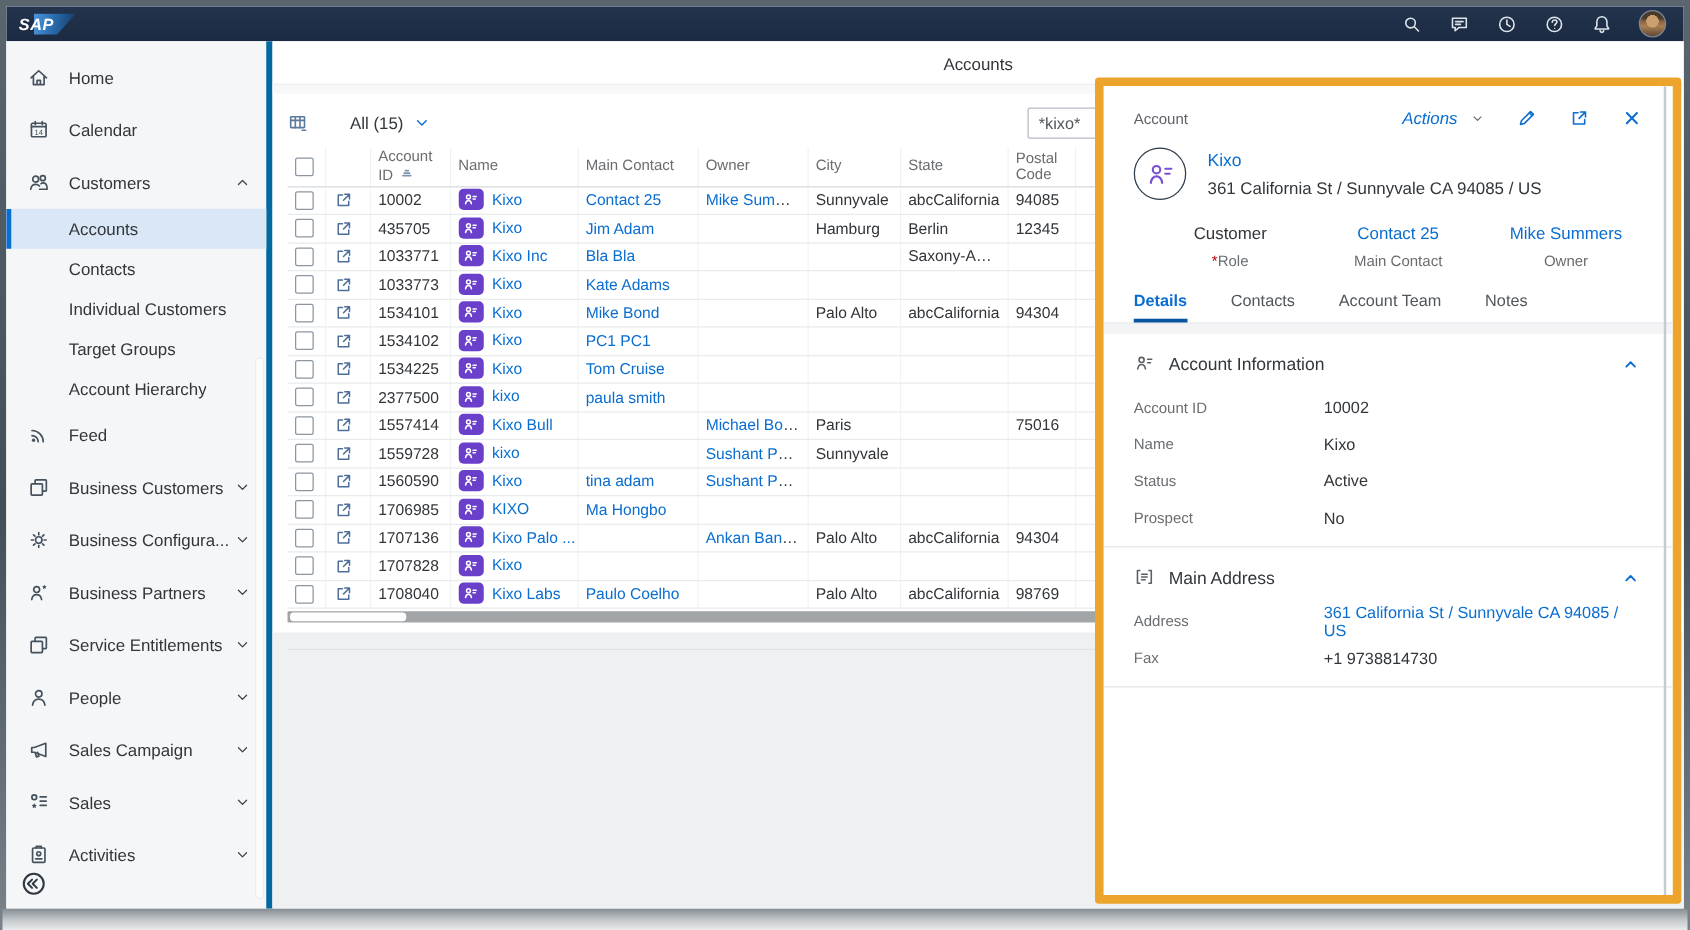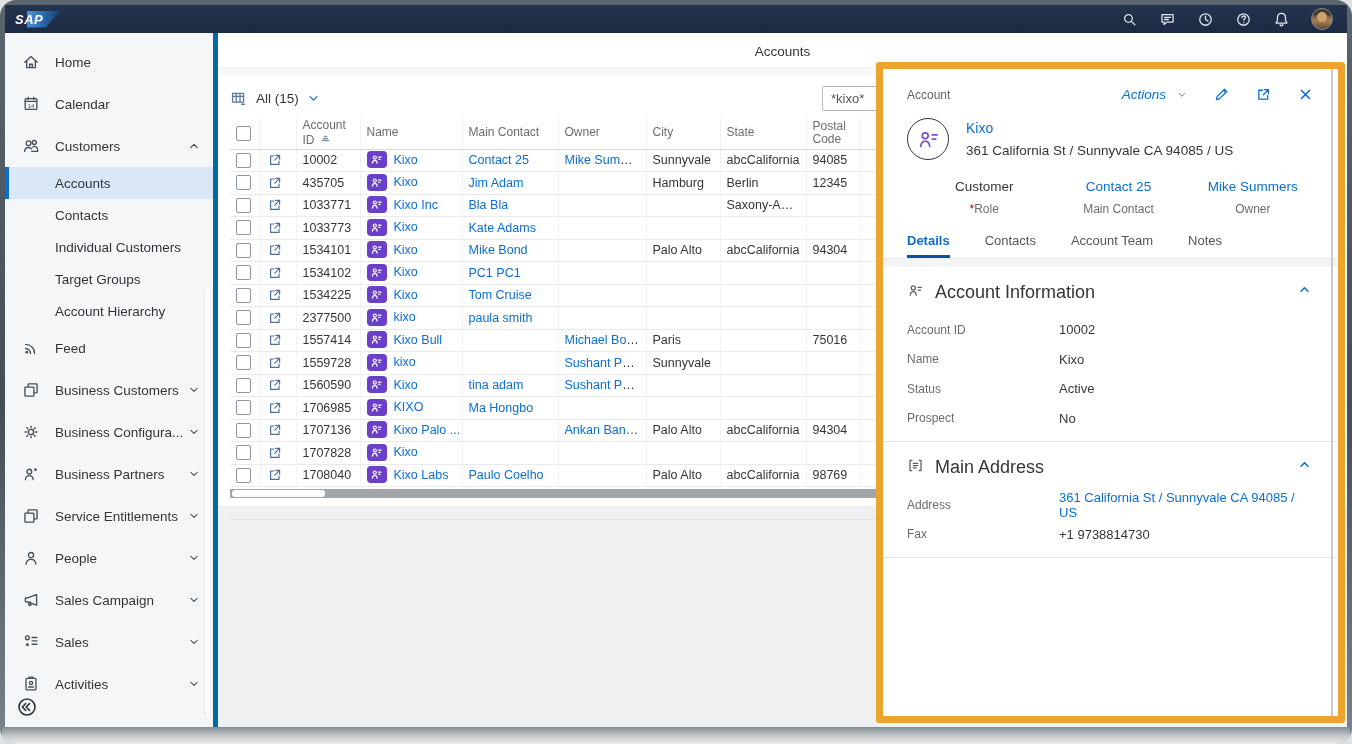--- a/index.html
+++ b/index.html
@@ -1,18 +1,18 @@
 <!DOCTYPE html>
 <html style="--accent: #0a6ed1; --badge: #6a3fc9; --gold: #eda42d; --topbar: #24344e;"><head>
 <meta charset="utf-8">
 <style>
   html,body{margin:0;padding:0;background:#dfe2e4;font-family:"Liberation Sans",sans-serif;}
   *{box-sizing:border-box;}
   svg{display:block;}
-  .frame{position:relative;width:1352px;height:744px;background:linear-gradient(180deg,#5a656e 0%,#424e58 55%,#7a828a 100%);overflow:hidden;border-radius:16px;}
+  .frame{position:relative;width:1352px;height:744px;background:linear-gradient(180deg,#5a656e 0%,#424e58 55%,#7a828a 100%);overflow:hidden;}
   .window-shadow{position:absolute;left:2px;right:2px;bottom:0;height:17px;background:linear-gradient(180deg,#848d93 0%,#c6cacd 55%,#e9ebec 100%);}
   .app{position:absolute;left:5px;top:5px;width:1342px;height:722px;background:#fff;overflow:hidden;}
 
   
   .topbar{height:28px;background:linear-gradient(180deg,var(--topbar,#24344e),#1b2a42);display:flex;align-items:center;padding:0 14px 0 10px;}
   .logo{position:relative;width:46px;height:17px;flex:none;}
   .logo-swoosh{position:absolute;left:12px;top:0;width:34px;height:17px;background:linear-gradient(100deg,#4e95dd 0%,#2a6cb0 45%,#14375f 100%);clip-path:polygon(0 0,100% 0,55% 100%,0 100%);}
   .logo-text{position:absolute;left:0;top:1px;color:#fff;font-size:13px;font-weight:700;font-style:italic;letter-spacing:.5px;}
   .topbar-icons{margin-left:auto;display:flex;align-items:center;gap:21px;color:#dde4ec;}
   .ticn{width:17px;height:17px;cursor:pointer;}
@@ -33,21 +33,21 @@
   .sb-chev{margin-left:auto;color:#3c4650;width:14px;height:14px;}
   .sb-chev svg{width:14px;height:14px;}
   .sb-collapse{position:absolute;left:11px;bottom:9px;width:22px;height:22px;color:#2f3842;cursor:pointer;}
   .sb-collapse svg{width:22px;height:22px;}
   .sb-scrollbar{position:absolute;right:2px;top:253px;bottom:8px;width:7px;background:#fcfcfd;border:1px solid #ebedee;border-radius:4px;}
 
   
   .main{flex:1;position:relative;background:#fff;overflow:hidden;}
   .page-title{height:34px;line-height:37px;text-align:center;font-size:13.5px;color:#32363a;}
   .title-band{height:8px;background:#f7f8f9;border-top:1px solid #efefef;}
-  .toolbar{display:flex;align-items:center;height:32px;margin:7px 0 0 12px;position:relative;font-size:13.5px;color:#32363a;}
+  .toolbar{display:flex;align-items:center;height:32px;margin:7px 0 0 12px;position:relative;font-size:13.5px;color:#32363a;gap:24px;}
   .grid-icn{width:17px;height:17px;color:#5b7a9d;margin-right:9px;cursor:pointer;}
   .grid-icn svg{width:17px;height:17px;}
   .filter-btn{display:flex;align-items:center;cursor:pointer;}
   .filter-chev{width:15px;height:15px;color:var(--accent,#0a6ed1);margin-left:7px;}
   .filter-chev svg{width:15px;height:15px;}
   .search-input{position:absolute;left:592px;top:4px;width:152px;height:25px;border:1px solid #b6bcc3;border-radius:2px;font-family:"Liberation Sans",sans-serif;font-size:13px;color:#51565b;padding:0 8px;background:#fff;}
 
   table.tbl{border-collapse:collapse;table-layout:fixed;width:905px;margin:4px 0 0 12px;font-size:12.5px;color:#32363a;}
   .tbl th{font-weight:400;color:#6a6d70;font-size:12px;text-align:left;padding:1px 6px;height:25px;line-height:1.15;
     border-bottom:1px solid #d5d9dc;border-right:1px solid #f0f1f2;vertical-align:middle;}
@@ -94,21 +94,21 @@
   .fact{flex:1;text-align:center;}
   .fact-value{font-size:13.5px;color:#32363a;}
   .fact-value.link{color:var(--accent,#0a6ed1);cursor:pointer;}
   .fact-label{margin-top:8px;font-size:12px;color:#6a6d70;}
   .req{color:#bb0000;}
   .p-tabs{display:flex;gap:35px;padding-left:24px;margin-top:17px;}
   .tab{font-size:13px;color:#51565b;padding-bottom:7px;cursor:pointer;border-bottom:3px solid transparent;}
   .tab.active{color:var(--accent,#0a6ed1);font-weight:700;border-bottom-color:#0854a0;}
   .p-tabband{height:9px;background:#f3f4f5;border-top:1px solid #e9eaeb;}
   .p-section{padding:15px 26px 8px 24px;}
-  .sec-head{display:flex;align-items:flex-start;color:#32363a;font-size:18px;}
+  .sec-head{display:flex;align-items:flex-end;color:#32363a;font-size:14px;}
   .sec-icn{width:17px;height:17px;color:#5b6166;margin-right:11px;flex:none;}
   .sec-icn svg{width:17px;height:17px;}
   .sec-chev{margin-left:auto;width:15px;height:15px;color:var(--accent,#0a6ed1);cursor:pointer;}
   .sec-chev svg{width:15px;height:15px;stroke-width:1.6;}
   .sec-fields{margin-top:12px;}
   .fieldrow{display:flex;align-items:center;height:29.5px;}
   .f-label{width:152px;flex:none;font-size:12px;color:#6a6d70;}
   .f-value{font-size:13px;color:#32363a;}
   .f-value.link{color:var(--accent,#0a6ed1);cursor:pointer;}
   .p-sec-divider{height:1px;background:#e5e6e8;}

